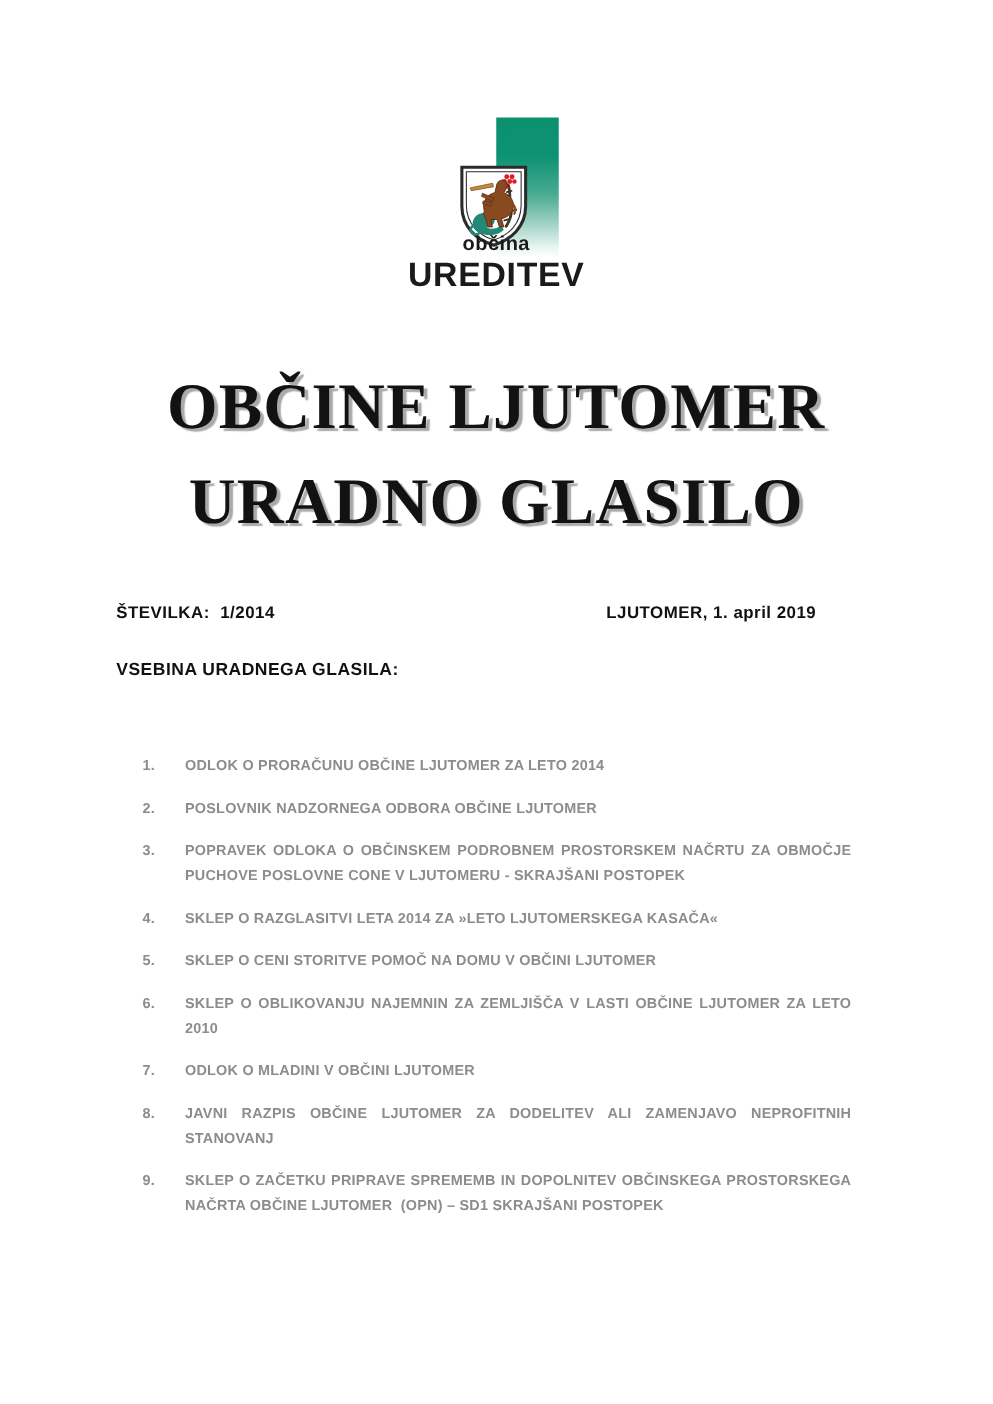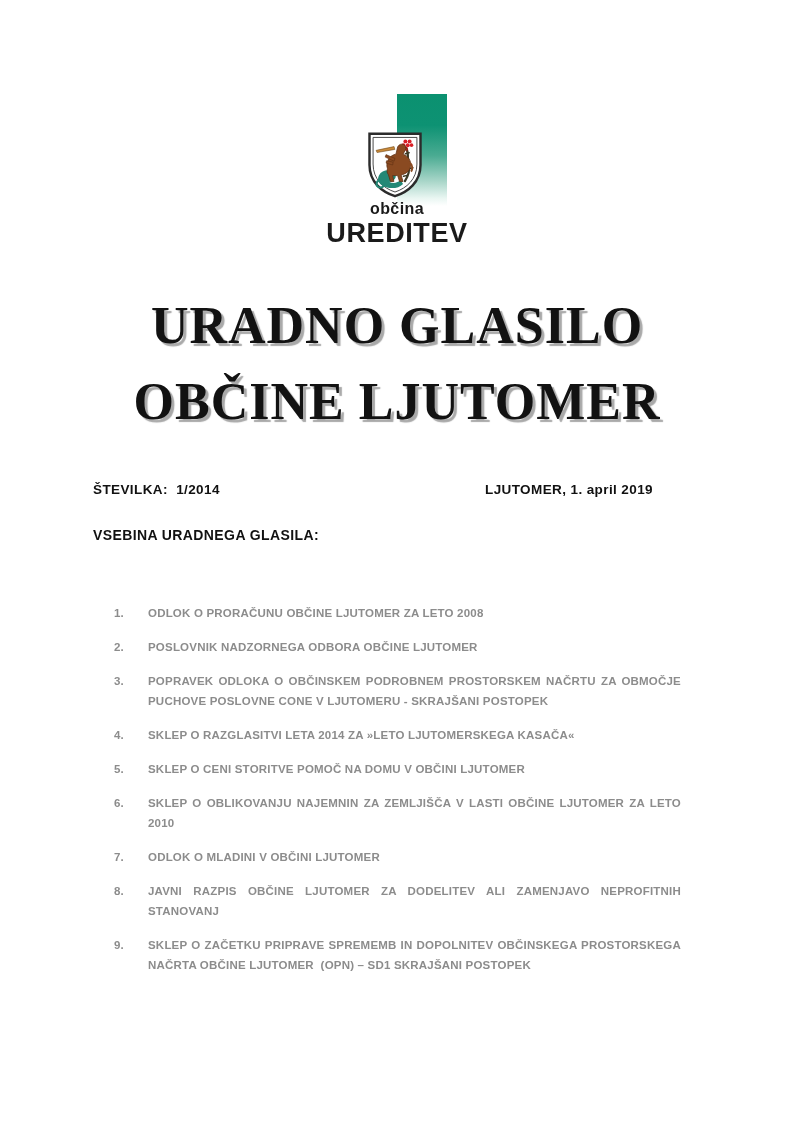--- a/index.html
+++ b/index.html
@@ -20,21 +20,21 @@
     background: linear-gradient(to bottom,
       #0b9170 0%, #0d9273 28%, #4aab92 55%, #a9d6c9 78%, #e9f6f2 93%, #ffffff 100%);
   }
   .logo-shield {
     position: absolute;
     left: 366px; top: 131px;
     width: 58px; height: 68px;
   }
   .logo-captions {
     position: absolute;
-    left: 0; top: 201px;
+    left: 0; top: 188px;
     width: 794px;
     text-align: center;
     line-height: 1;
   }
   .logo-obcina {
     display: block;
     font-size: 16px;
     font-weight: bold;
     letter-spacing: 0.4px;
     color: #1a1a1a;
@@ -157,35 +157,35 @@
     <path d="M46 34 C48.5 36 49 40 47 43" fill="none" stroke="#8a4a21" stroke-width="2"></path>
   </svg>
 </div>
 
 <div class="logo-captions">
   <span class="logo-obcina">občina</span>
   <span class="logo-ljutomer">UREDITEV</span>
 </div>
 
 <div class="main-title">
+  <div>OBČINE LJUTOMER</div>
   <div>URADNO GLASILO</div>
-  <div>OBČINE LJUTOMER</div>
 </div>
 
 <div class="issue-row">
   <span>ŠTEVILKA:&nbsp; 1/2014</span>
   <span>LJUTOMER, 1. april 2019</span>
 </div>
 
 <div class="toc-heading">VSEBINA URADNEGA GLASILA:</div>
 
 <div class="toc">
   <div class="toc-row">
     <span class="toc-num">1.</span>
-    <span class="toc-text">ODLOK O PRORAČUNU OBČINE LJUTOMER ZA LETO 2008</span>
+    <span class="toc-text">ODLOK O PRORAČUNU OBČINE LJUTOMER ZA LETO 2014</span>
   </div>
   <div class="toc-row">
     <span class="toc-num">2.</span>
     <span class="toc-text">POSLOVNIK NADZORNEGA ODBORA OBČINE LJUTOMER</span>
   </div>
   <div class="toc-row">
     <span class="toc-num">3.</span>
     <span class="toc-text">POPRAVEK ODLOKA O OBČINSKEM PODROBNEM PROSTORSKEM NAČRTU ZA OBMOČJE PUCHOVE POSLOVNE CONE V LJUTOMERU - SKRAJŠANI POSTOPEK</span>
   </div>
   <div class="toc-row">

